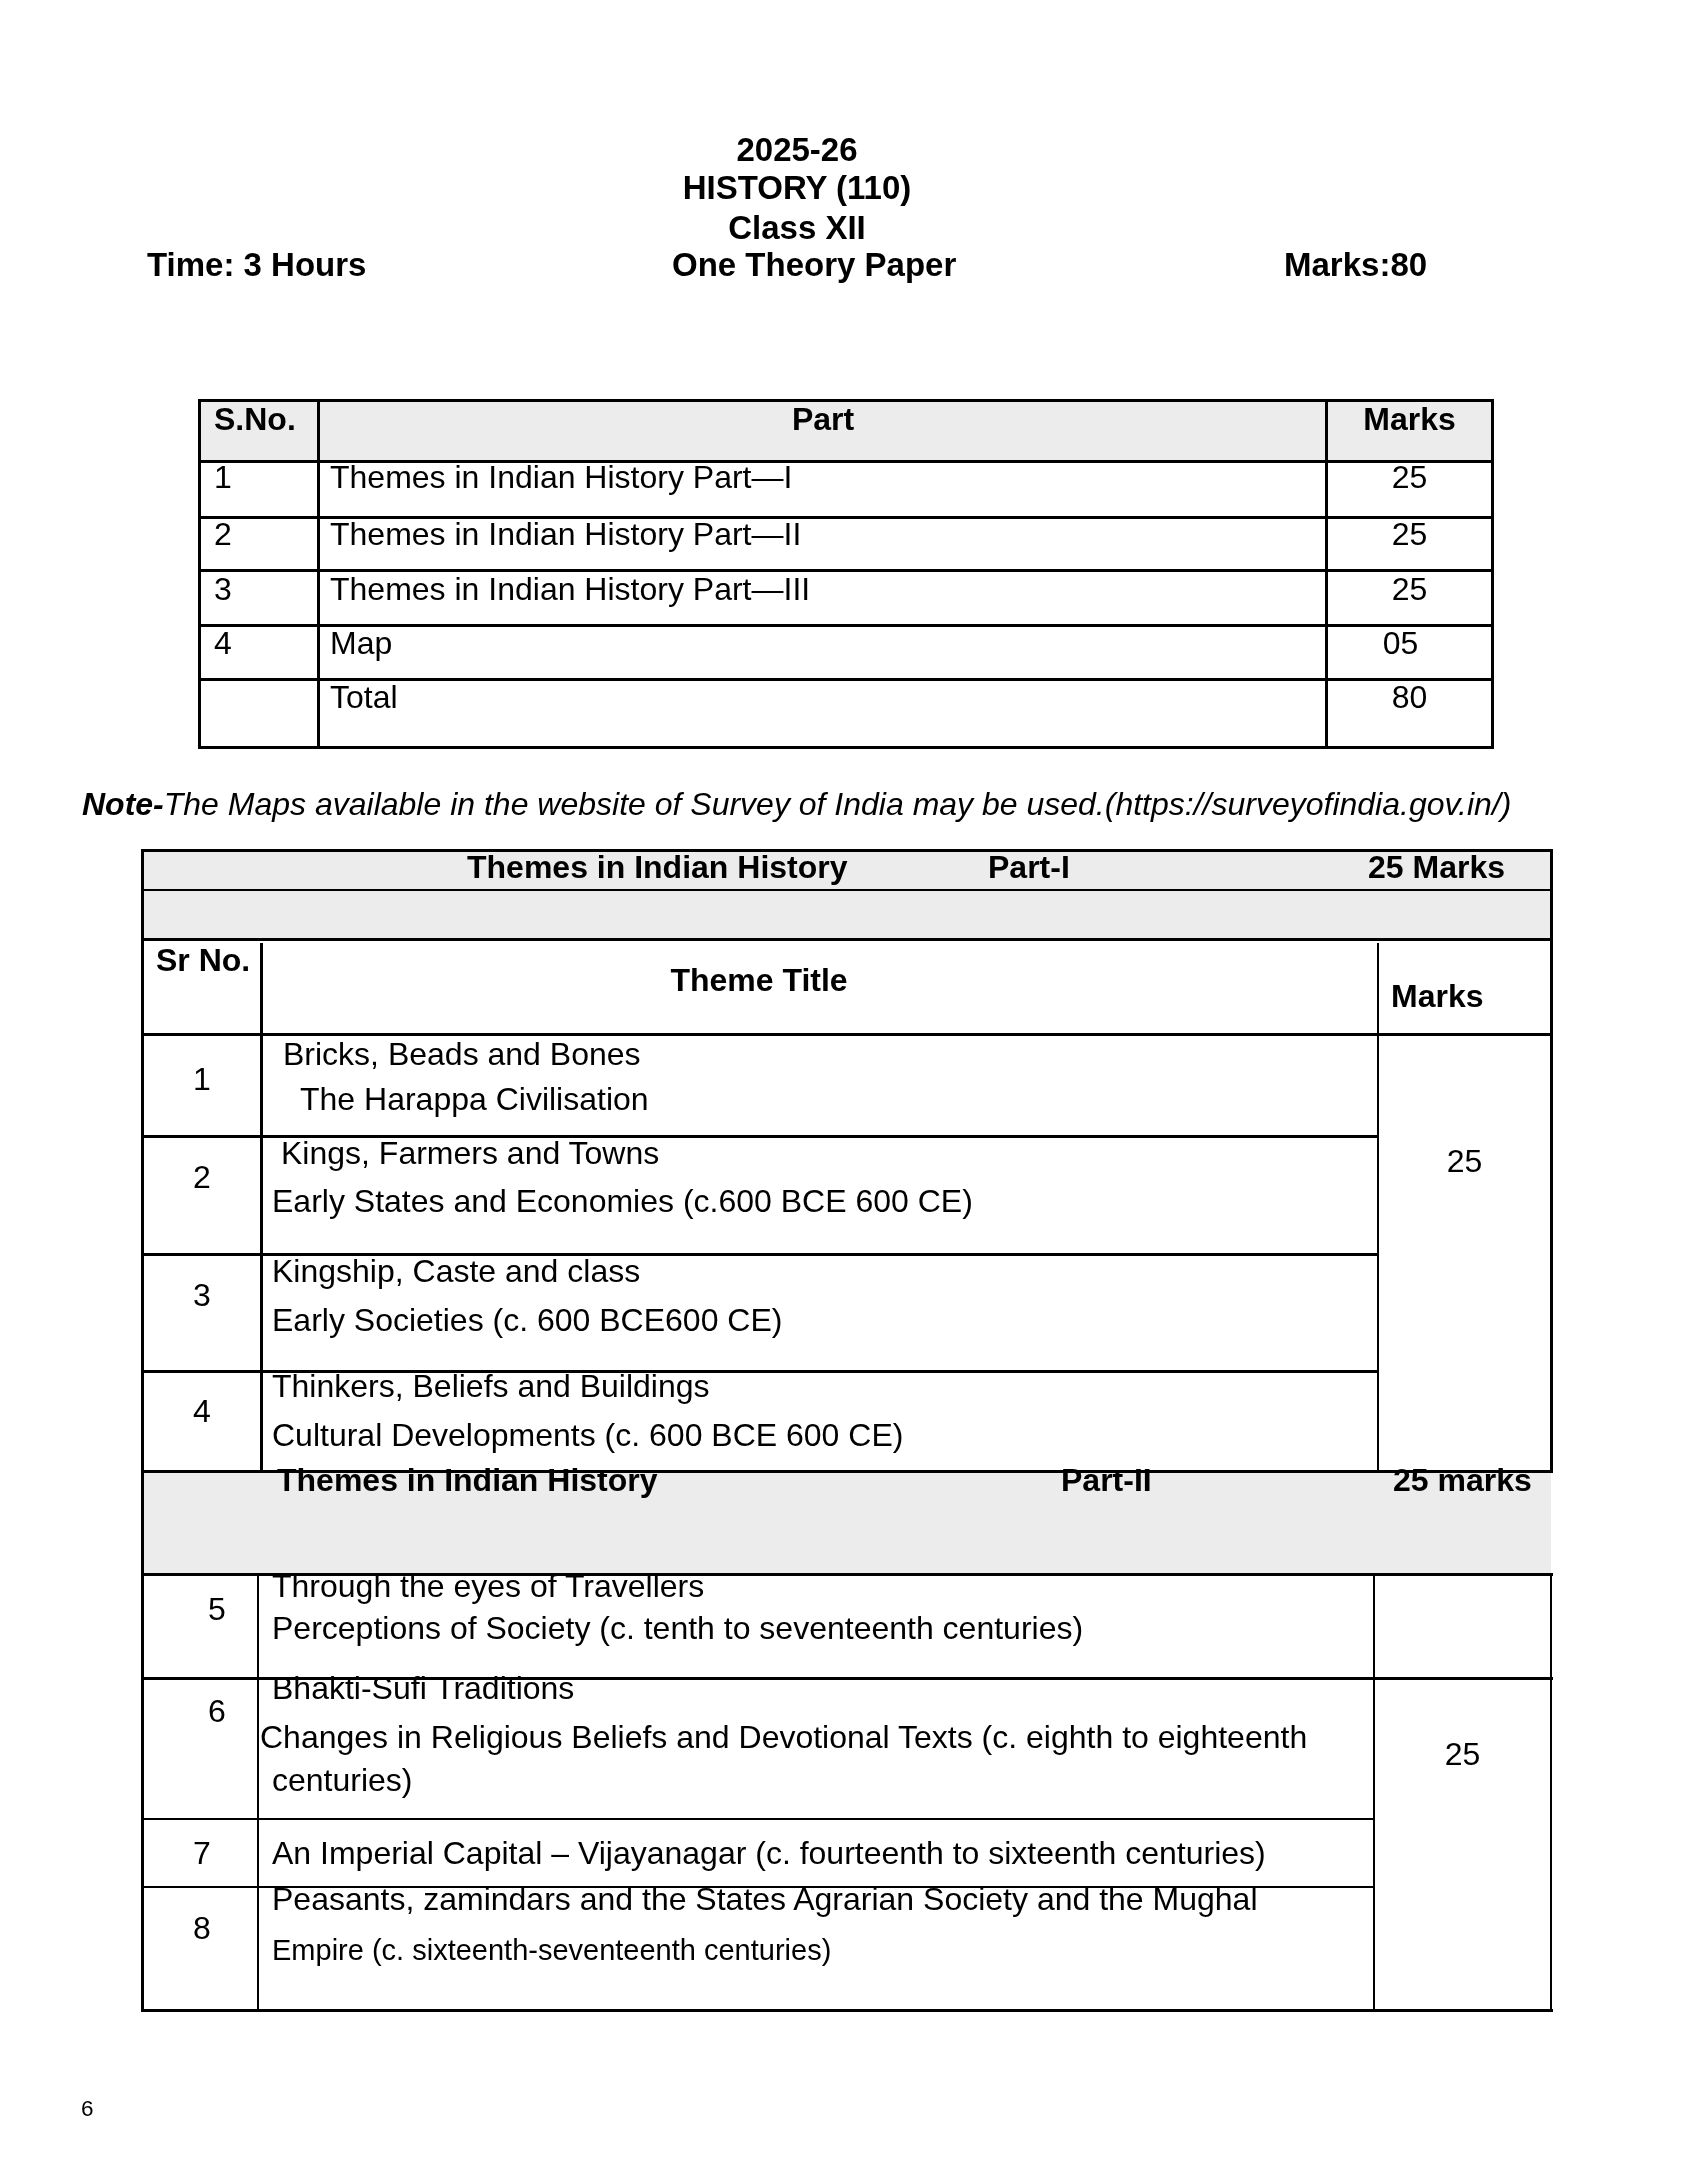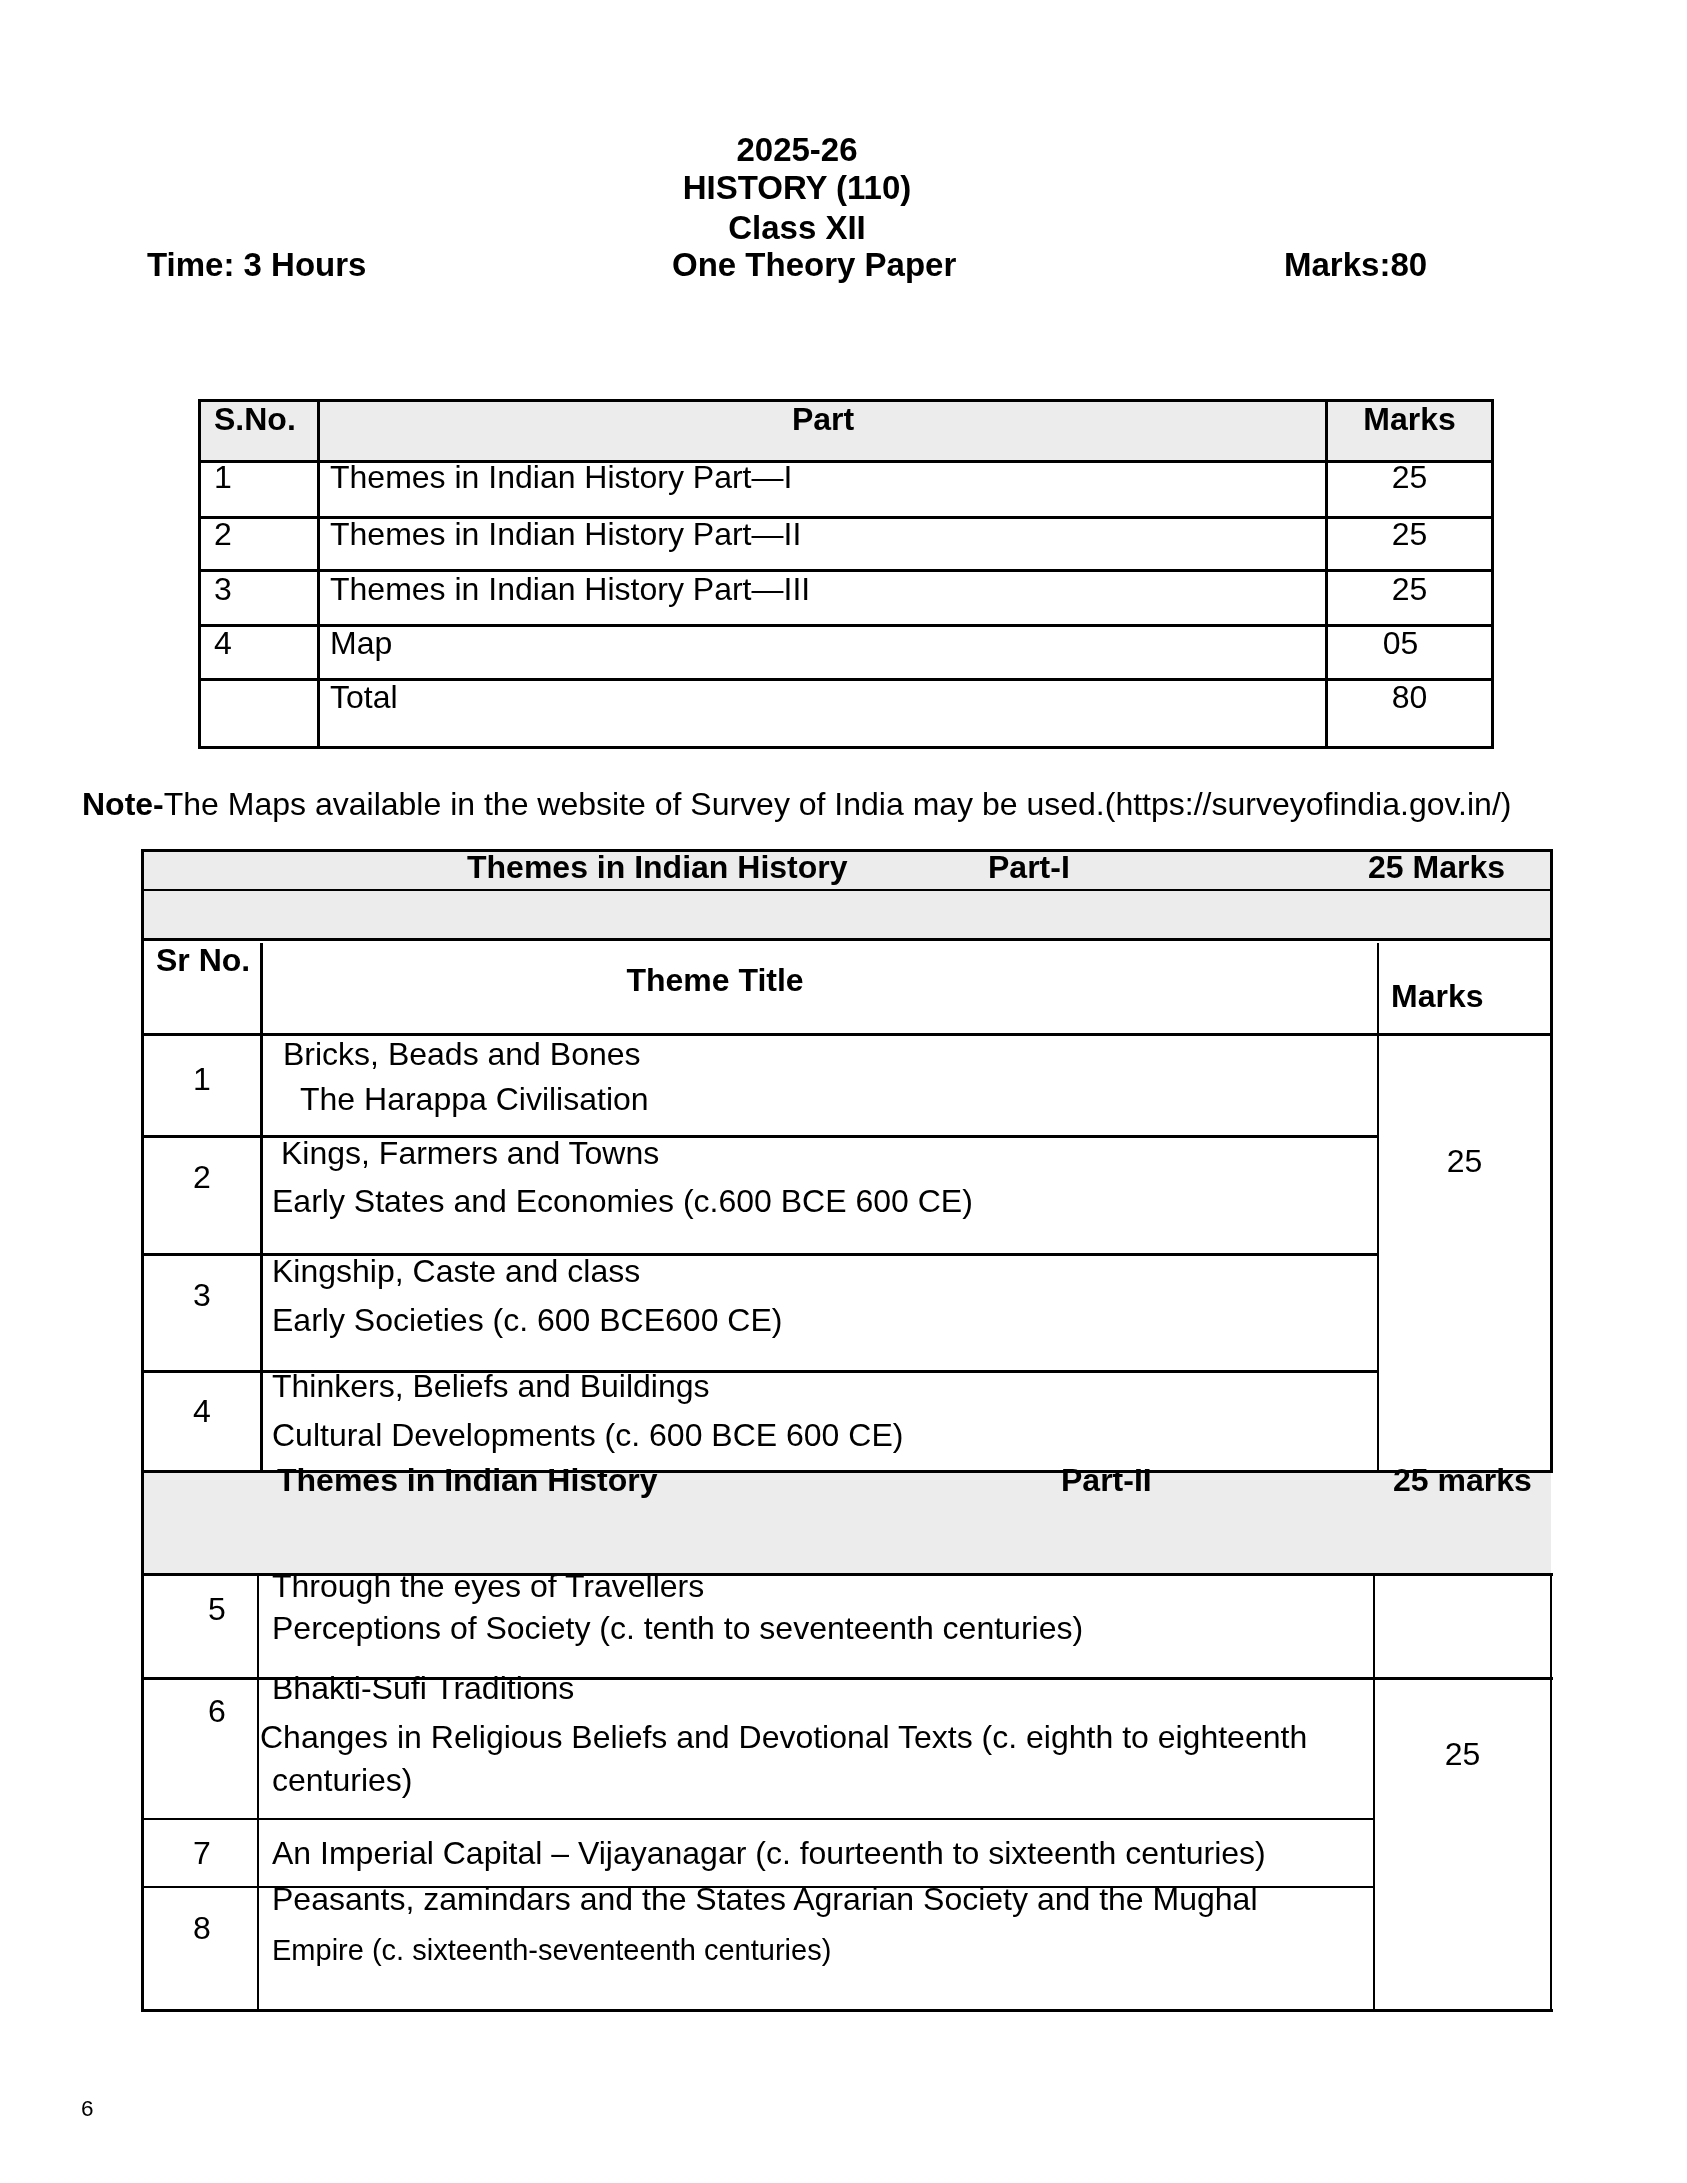--- a/index.html
+++ b/index.html
@@ -65,21 +65,21 @@
     <div class="abs txt" style="left:330px;top:624px;">Map</div>
     <div class="abs txt center" style="left:1328px;width:145px;top:624px;">05</div>
   </div>
   <div>
     <div class="abs txt" style="left:214px;top:678px;"></div>
     <div class="abs txt" style="left:330px;top:678px;">Total</div>
     <div class="abs txt center" style="left:1328px;width:163px;top:678px;">80</div>
   </div>
 </div>
 
-<div class="abs txt" style="left:82px;top:785px;">
+<div class="abs txt" style="left:82px;top:785px;font-style:italic;">
   <span class="b">Note-</span><span>The Maps available in the website of Survey of India may be used.(https://surveyofindia.gov.in/)</span>
 </div>
 
 <div>
   <div class="abs gray" style="left:142px;top:851px;width:1409px;height:89px;"></div>
   <div class="hline" style="left:141px;top:849px;width:1412px;height:2.6px;"></div>
   <div class="hline" style="left:142px;top:889px;width:1409px;height:2px;"></div>
   <div class="hline" style="left:141px;top:938px;width:1412px;height:2.6px;"></div>
   <div class="hline" style="left:142px;top:1033px;width:1409px;height:2.6px;"></div>
   <div class="hline" style="left:142px;top:1135px;width:1236px;height:2.6px;"></div>
@@ -89,21 +89,21 @@
   <div class="vline" style="left:141px;top:849px;width:2.6px;height:622px;"></div>
   <div class="vline" style="left:1550px;top:849px;width:2.6px;height:622px;"></div>
   <div class="vline" style="left:260px;top:943px;width:2.6px;height:528px;"></div>
   <div class="vline" style="left:1377px;top:943px;width:2px;height:528px;"></div>
 
   <div class="abs txt b" style="left:467px;top:848px;">Themes in Indian History</div>
   <div class="abs txt b" style="left:988px;top:848px;">Part-I</div>
   <div class="abs txt b" style="left:1368px;top:848px;">25 Marks</div>
 
   <div class="abs txt b" style="left:156px;top:941px;">Sr No.</div>
-  <div class="abs txt b center" style="left:263px;width:904px;top:961px;">Theme Title</div>
+  <div class="abs txt b center" style="left:263px;width:904px;top:961px;padding-left:44px;">Theme Title</div>
   <div class="abs txt b" style="left:1391px;top:977px;">Marks</div>
 
   <div>
     <div class="abs txt center" style="left:144px;width:116px;top:1060px;">1</div>
     <div class="abs txt" style="left:283px;top:1035px;">Bricks, Beads and Bones</div>
     <div class="abs txt" style="left:300px;top:1080px;">The Harappa Civilisation</div>
   </div>
   <div>
     <div class="abs txt center" style="left:144px;width:116px;top:1158px;">2</div>
     <div class="abs txt" style="left:281px;top:1134px;">Kings, Farmers and Towns</div>

